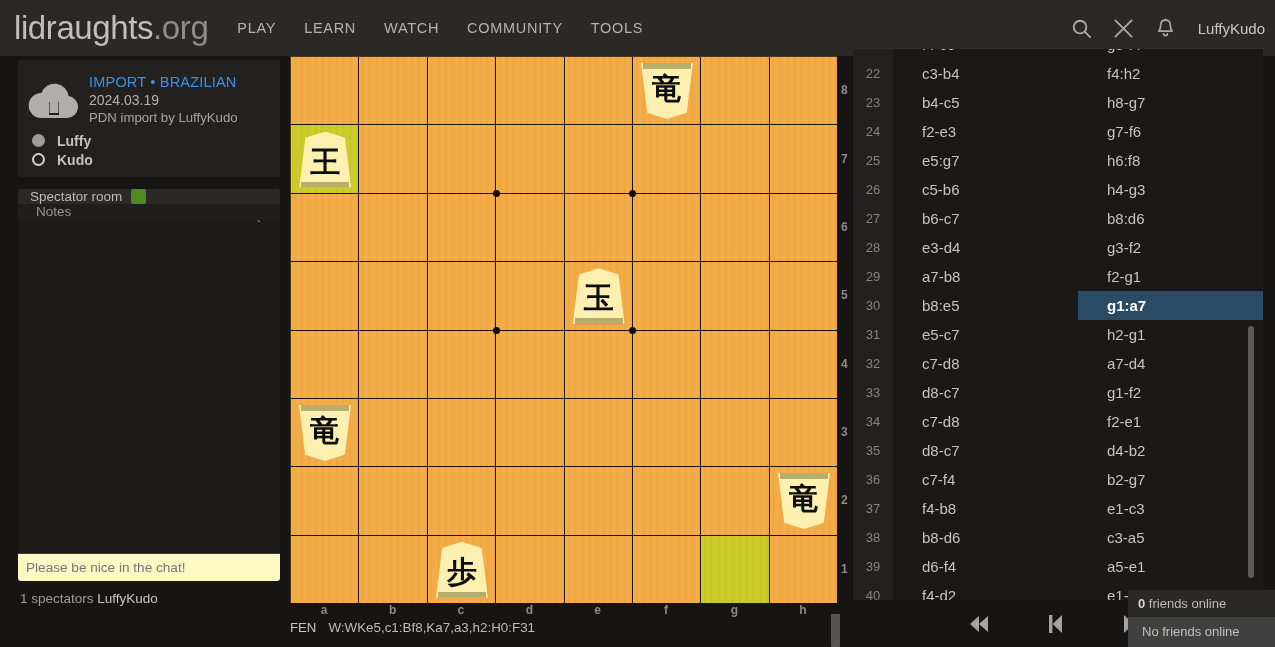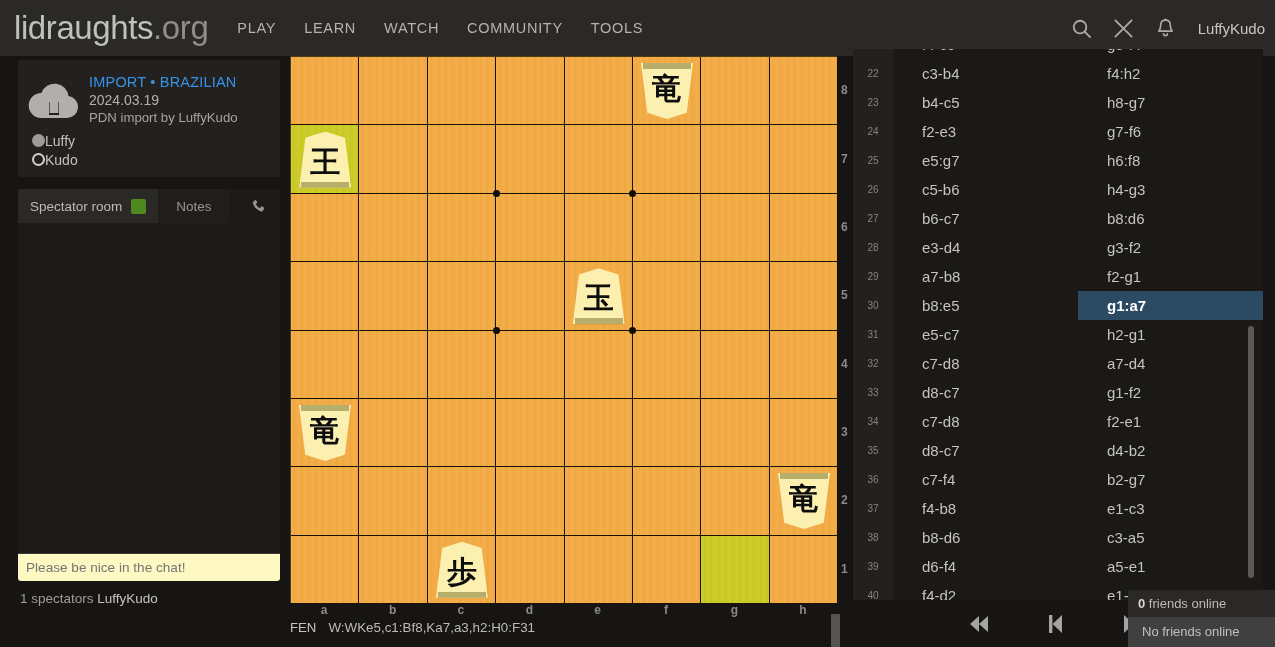--- a/index.html
+++ b/index.html
@@ -41,31 +41,31 @@
     background: #23211f; border-radius: 3px;
     padding: 12px 10px 10px 10px; height: 117px; position: relative;
   }
   .gc-top { display: flex; align-items: flex-start; gap: 9px; }
   .cloud-ico { width: 52px; height: 44px; flex: none; margin-top: 6px; }
   .gc-lines { padding-top: 2px; }
   .gc-title { font-size: 14.5px; color: #3692e7; letter-spacing: .2px; white-space: nowrap; }
   .gc-date { font-size: 14px; color: #b3b1ad; margin-top: 2px; }
   .gc-sub { font-size: 13.2px; color: #a6a49f; margin-top: 2px; white-space: nowrap; }
   .players { position: absolute; left: 14px; bottom: 8px; }
-  .prow { display: flex; align-items: center; gap: 0; height: 19px; }
+  .prow { display: flex; align-items: center; gap: 12px; height: 19px; font-weight: bold; }
   .pdot { width: 13px; height: 13px; border-radius: 50%; flex: none; }
   .pdot.black { background: #9e9c98; }
   .pdot.white { background: transparent; border: 2px solid #d4d2ce; }
   .pname { font-size: 14px; color: #c3c1bd; }
 
   .chatbox {
     margin-top: 12px; background: #1d1b19; border-radius: 3px;
     height: 392px; position: relative; overflow: hidden;
   }
-  .chat-tabs { display: flex; height: 34px; }
+  .chat-tabs { display: flex; height: 34px; flex-direction: column; }
   .chat-tab {
     display: flex; align-items: center; gap: 9px;
     padding: 0 12px; font-size: 13.5px; color: #bdbbb7;
     background: #2b2926; height: 34px; white-space: nowrap;
   }
   .chat-tab.inactive { background: #201e1c; color: #97958f; padding: 0 18px; }
   .green-sq { width: 15px; height: 15px; background: #4e8a1f; border-radius: 2px; display: block; }
   .phone-ico { width: 18px; height: 18px; margin-left: auto; margin-right: 12px; align-self: center; opacity: .78; }
   .chat-body { height: 324px; }
   .chat-input {
@@ -154,21 +154,21 @@
 
   
   .right { position: absolute; left: 853px; top: 48px; width: 410px; }
   .movelist {
     position: relative; width: 410px; height: 552px; overflow: hidden;
     background: #1a1917; border-top: 1px solid #2e2c29;
   }
   .mrow { display: flex; height: 29px; align-items: stretch; }
   .mrow .idx {
     width: 40px; flex: none; background: #232120;
-    color: #85837f; font-size: 10px;
+    color: #85837f; font-size: 13px;
     display: flex; align-items: center; justify-content: center;
   }
   .mrow .mv {
     flex: 1; display: flex; align-items: center;
     padding-left: 29px; font-size: 15px; color: #c5c3bf;
   }
   .mrow .mv.active {
     background: #2b4a63; color: #ffffff; font-weight: bold;
   }
   .ml-scroll {

